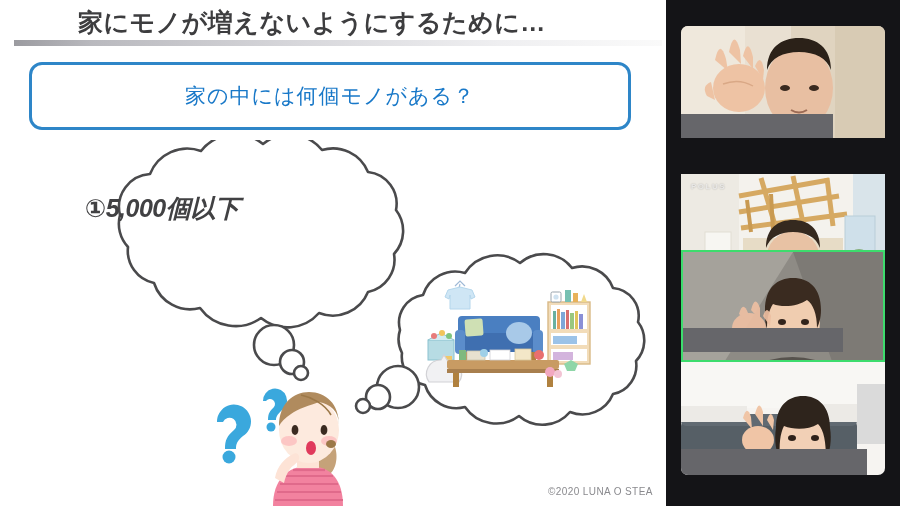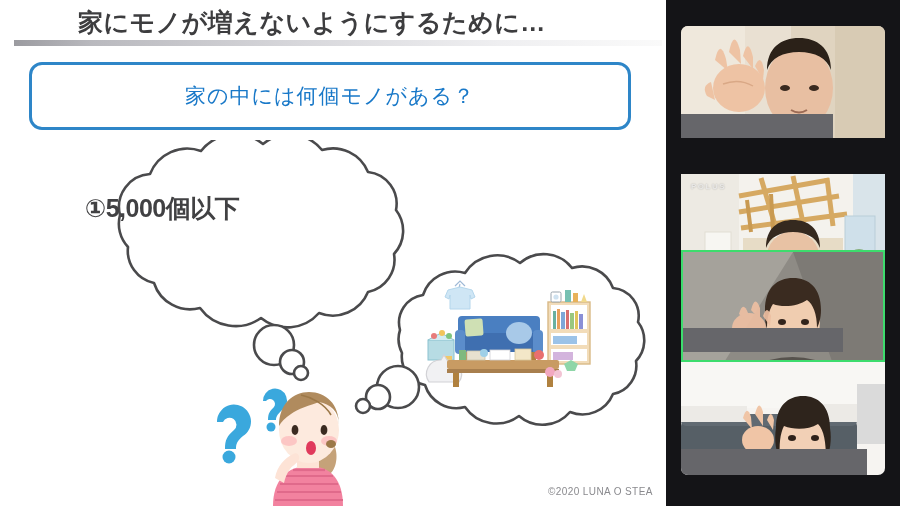--- a/index.html
+++ b/index.html
@@ -75,20 +75,21 @@
     left: 85px; top: 192px;
     width: 250px;
   }
   .option-line {
     font-size: 25px;
     font-weight: bold;
     color: #414143;
     line-height: 1.32;
     white-space: nowrap;
     letter-spacing: -0.5px;
+    font-style: italic;
   }
 
   
   #room-illus {
     position: absolute;
     left: 415px; top: 278px;
     width: 190px; height: 112px;
   }
 
   

